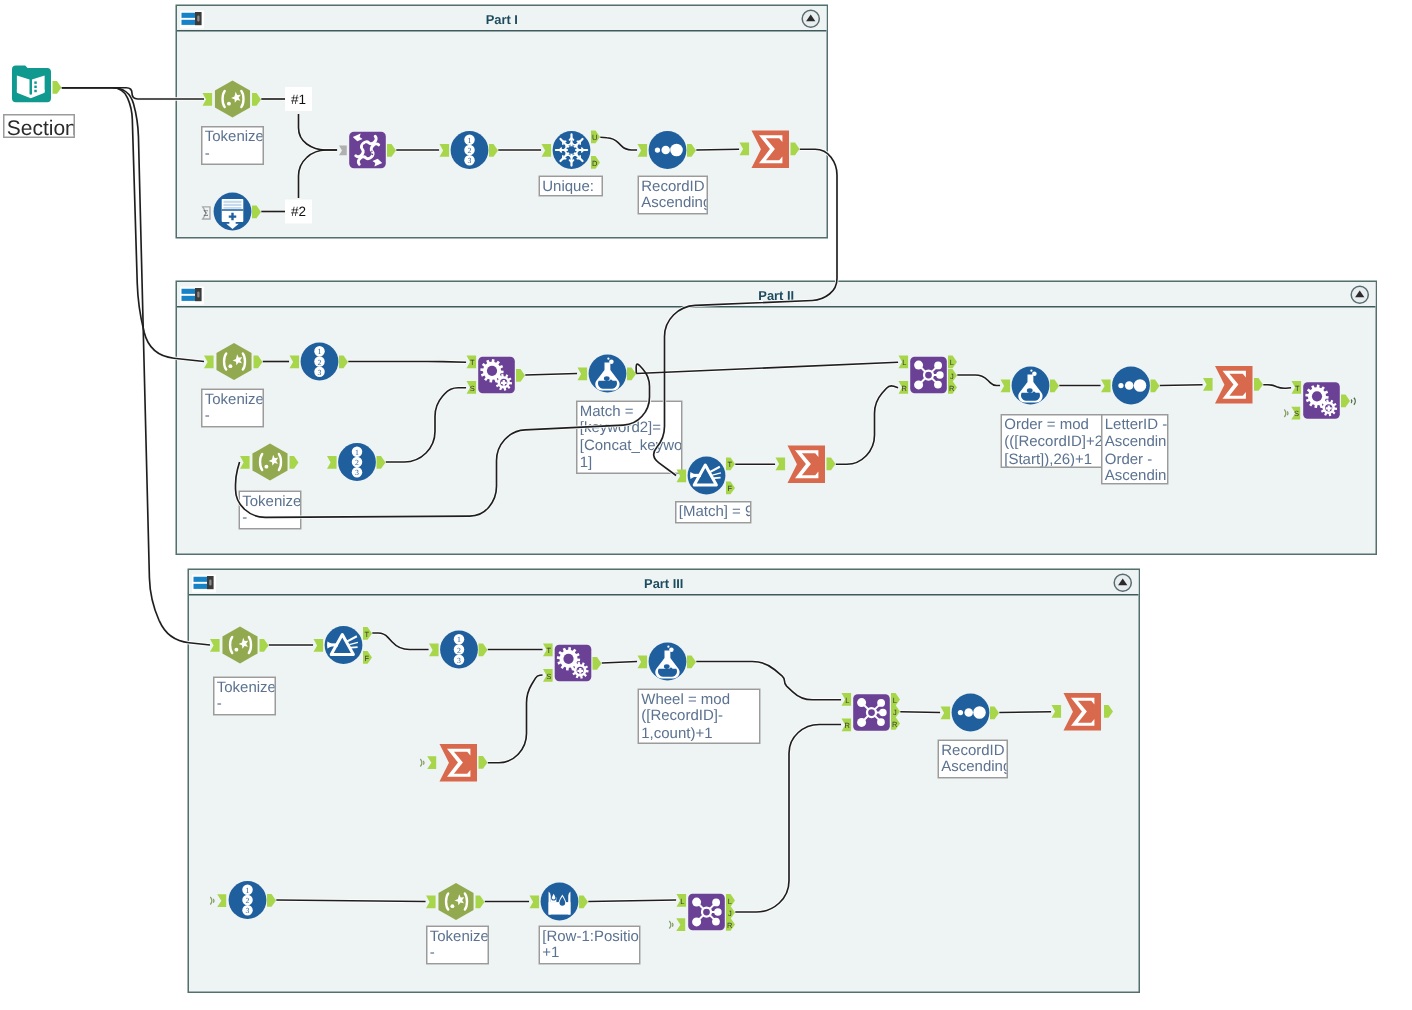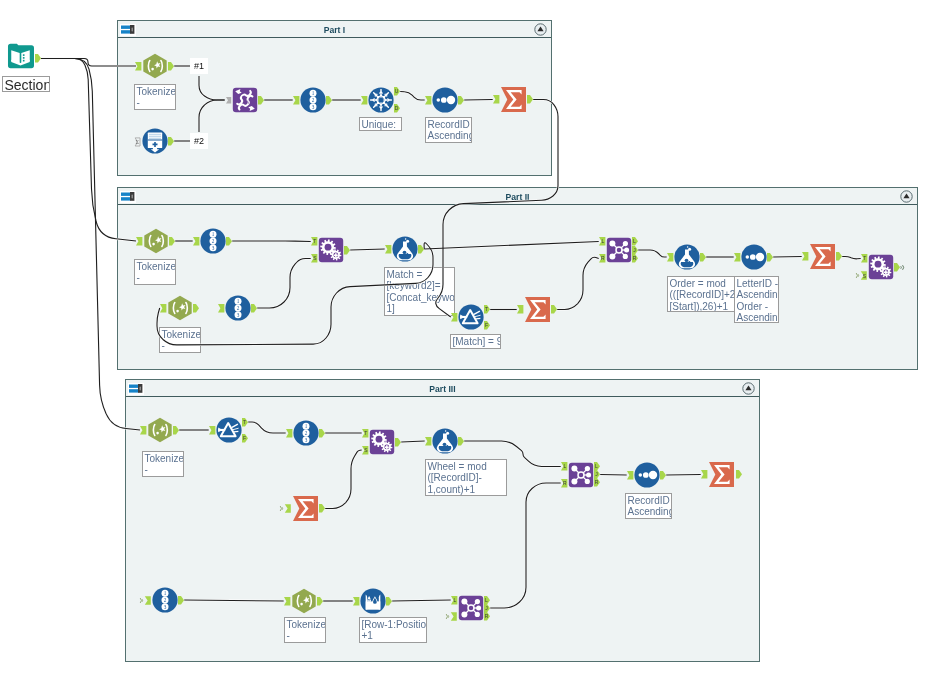--- a/index.html
+++ b/index.html
@@ -14,21 +14,21 @@
 .tool{position:absolute;z-index:8;}
 .anch{position:absolute;z-index:9;}
 .anno{position:absolute;background:#fff;border:1px solid #9b9b9b;box-sizing:border-box;font-size:10px;color:#5b7290;line-height:11.6px;padding:0.5px 1.5px;white-space:pre;overflow:hidden;}
 .wlbl{position:absolute;z-index:10;background:#fff;font-size:9px;color:#111;text-align:center;line-height:16px;}
 svg{display:block;overflow:visible;}
 </style>
 </head>
 <body>
 
 <div id="canvas">
-<div class="container" style="left:117px;top:20px;width:435px;height:156px;">
+<div class="container" style="left:117px;top:3px;width:435px;height:156px;">
 <div class="c-head"></div>
 <span class="c-ico">
         <svg width="16" height="12" viewBox="0 0 16 12">
           <rect x="0" y="0" width="16" height="12" fill="#fff"></rect>
           <rect x="1" y="1.5" width="9.5" height="3.4" fill="#1683c8"></rect>
           <rect x="1" y="6.2" width="9.5" height="3.4" fill="#1683c8"></rect>
           <rect x="10" y="1" width="4.4" height="8.8" fill="#3b3b3b"></rect>
           <rect x="11.5" y="3.4" width="1.5" height="4" rx="0.7" fill="#8d8d8d"></rect>
         </svg>
       </span>

